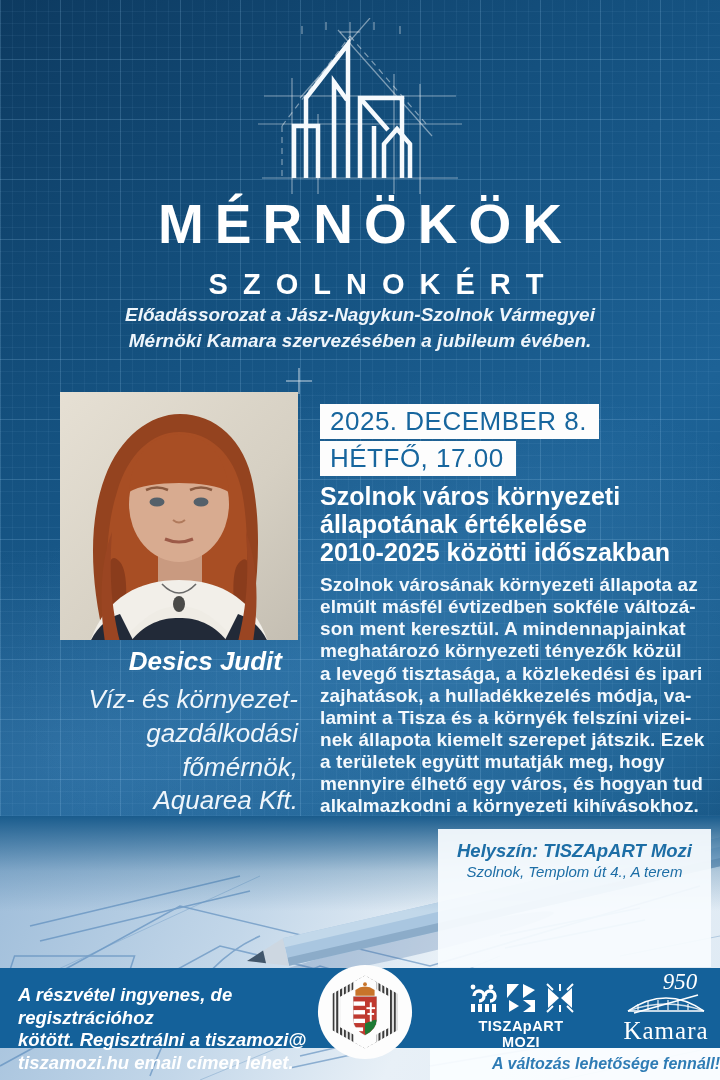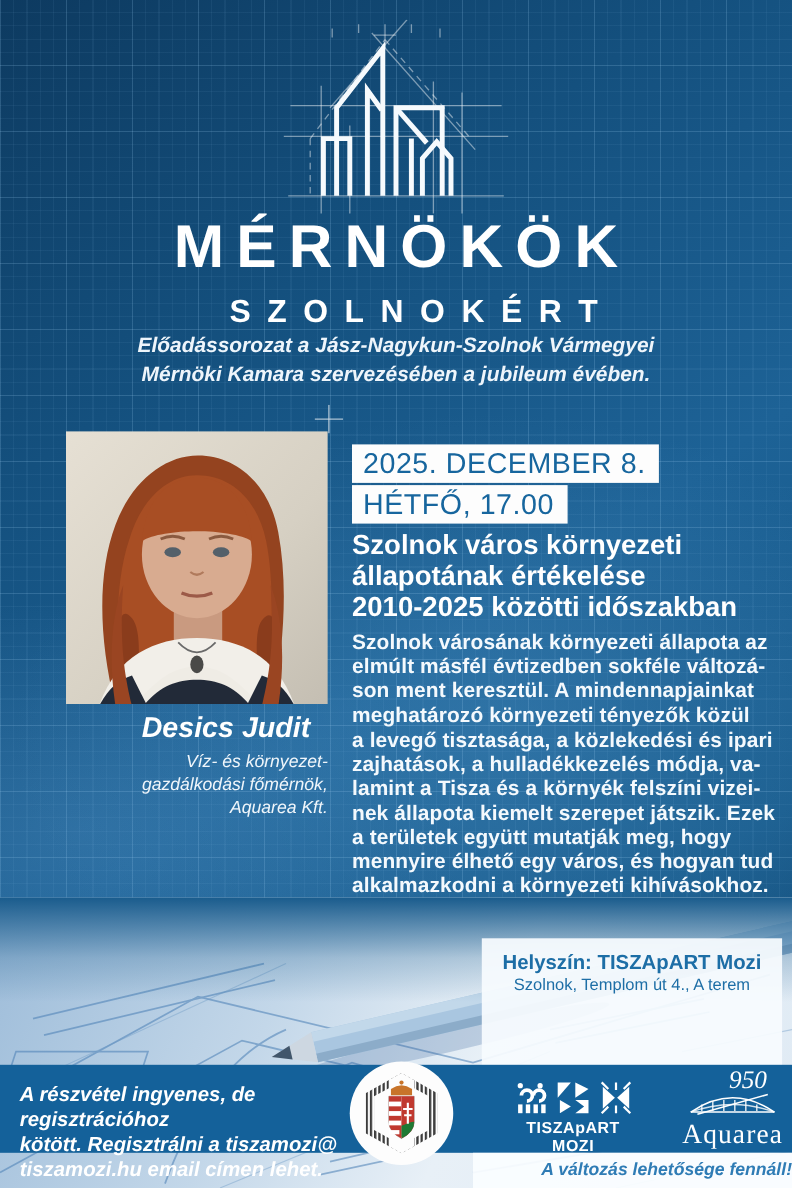--- a/index.html
+++ b/index.html
@@ -37,30 +37,30 @@
   .badges{position:absolute;left:320px;top:404px;}
   .badge+br+.badge{margin-top:2px;}
   .talk-title{position:absolute;left:320px;top:482px;width:390px;
     font-size:25px;font-weight:bold;line-height:1.12;white-space:pre-line;margin:0;}
   .body-text{position:absolute;left:320px;top:574px;width:395px;
     font-size:19px;font-weight:bold;line-height:1.165;white-space:pre-line;
     color:#f4f9fd;letter-spacing:.1px;}
   
   .speaker{position:absolute;left:40px;top:646px;width:258px;text-align:right;}
   .speaker-name{font-size:26px;font-weight:bold;font-style:italic;margin:0 16px 6px 0;}
-  .speaker-role{font-size:16px;font-style:italic;line-height:1.3;white-space:pre-line;color:#f0f6fb;}
+  .speaker-role{font-size:26px;font-style:italic;line-height:1.3;white-space:pre-line;color:#f0f6fb;}
   
   .blueprint{position:absolute;left:0;top:816px;width:720px;height:264px;
     background:linear-gradient(115deg,#9dbcd9 0%,#c3d7e9 35%,#e8f0f7 60%,#dfeaf4 100%);}
   .blueprint .fade{position:absolute;inset:0;
     background:linear-gradient(180deg,#1a5c8d 0,rgba(26,92,141,.75) 18px,rgba(26,92,141,.25) 55px,rgba(26,92,141,0) 95px);}
   
   .venue{position:absolute;left:438px;top:829px;width:273px;height:138px;
     background:rgba(247,251,254,.94);color:#1d6ea6;text-align:center;
-    padding-top:9px;box-sizing:border-box;margin-top:24px;}
+    font-style:italic;padding-top:9px;box-sizing:border-box;}
   .venue .l1{font-size:18.5px;font-weight:bold;margin:2px 0 1px;}
   .venue .l2{font-size:15px;margin:0 0 8px;}
   .venue .exhibition{font-size:18px;font-weight:bold;line-height:1.22;white-space:pre-line;}
   
   .band{position:absolute;left:0;top:968px;width:720px;height:80px;background:#14619a;}
   .registration{position:absolute;left:18px;top:984px;width:300px;
     font-size:18.5px;font-style:italic;font-weight:bold;line-height:1.22;white-space:pre-line;}
   .chamber{position:absolute;left:317px;top:964px;width:96px;height:96px;}
   .tiszapart{position:absolute;left:458px;top:982px;width:126px;text-align:center;}
   .tiszapart .glyphs{display:flex;justify-content:center;gap:7px;margin-bottom:4px;}
@@ -334,19 +334,19 @@
             <line x1="14" y1="17" x2="14" y2="11"></line>
             <line x1="24" y1="17" x2="24" y2="8"></line>
             <line x1="34" y1="17" x2="34" y2="7"></line>
             <line x1="44" y1="17" x2="44" y2="7"></line>
             <line x1="54" y1="17" x2="54" y2="8"></line>
             <line x1="64" y1="17" x2="64" y2="11"></line>
           </g>
         <line x1="10" y1="20" x2="74" y2="2"></line>
       </g>
     </svg>
-    <div class="name">Aquarea</div>
+    <div class="name">Kamara</div>
   </div>
 
   <div class="motto-strip">
     <span class="motto">A változás lehetősége fennáll!</span>
   </div>
 </div>
 
 </body></html>

